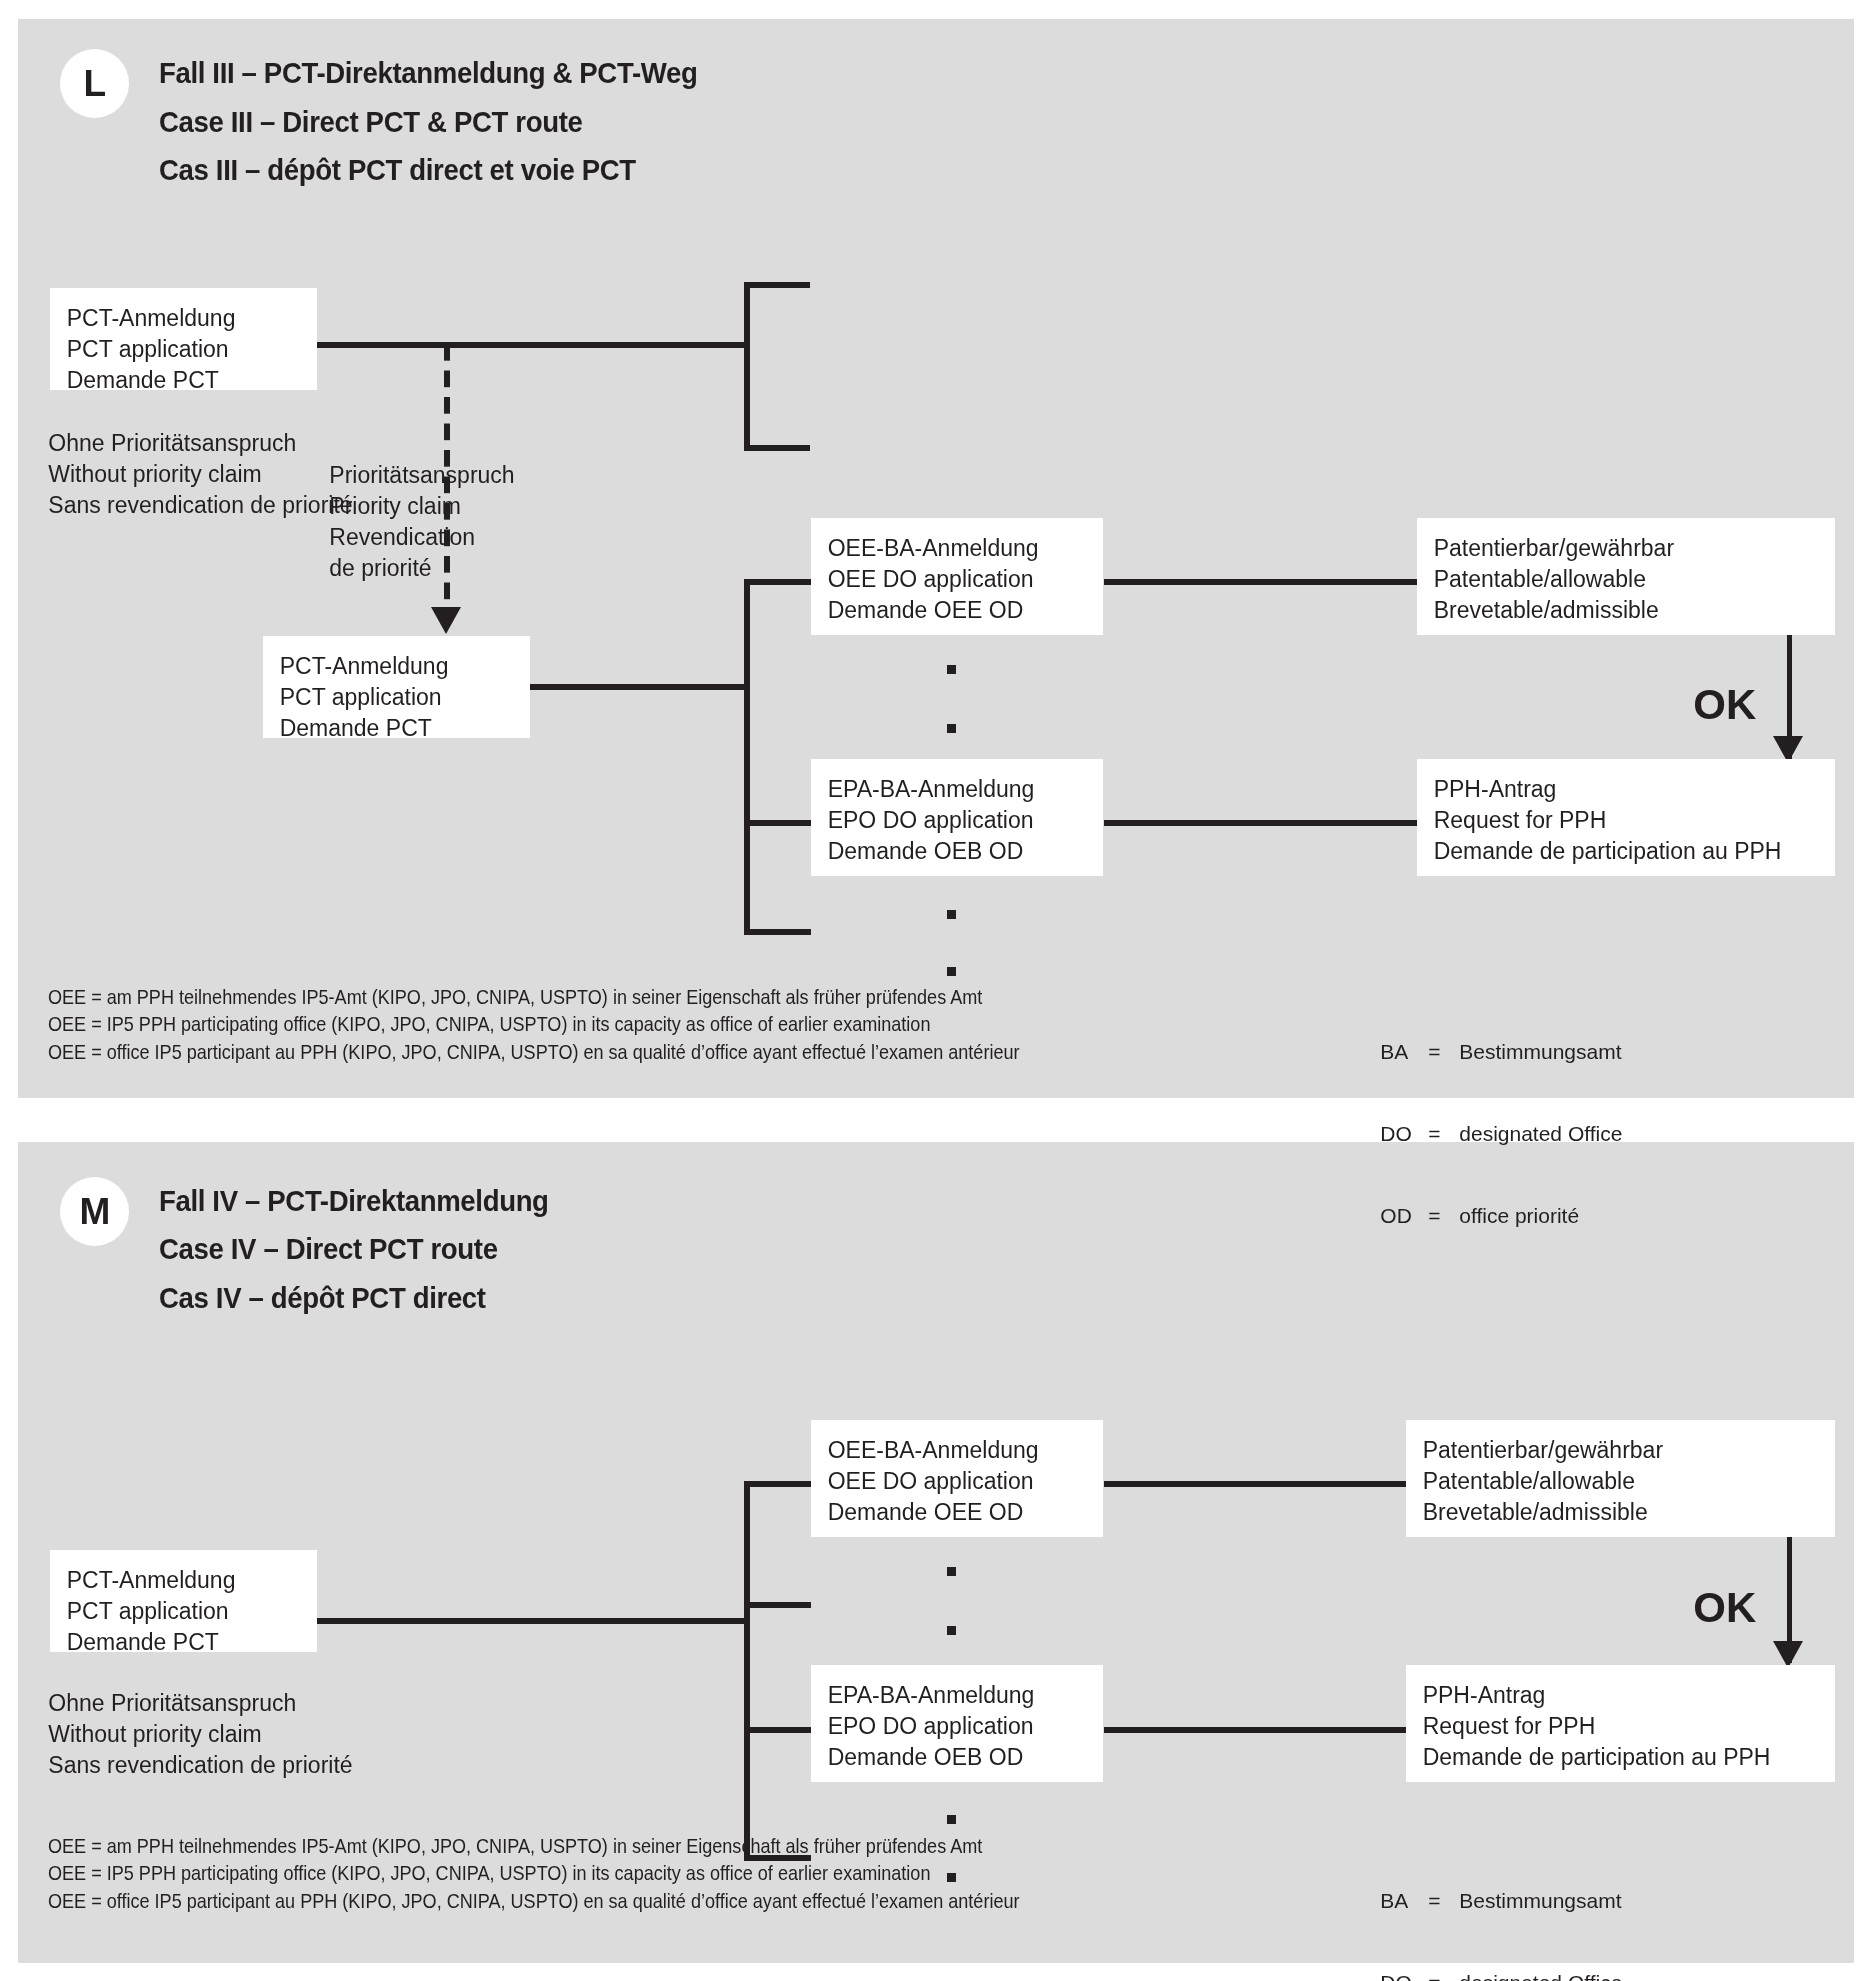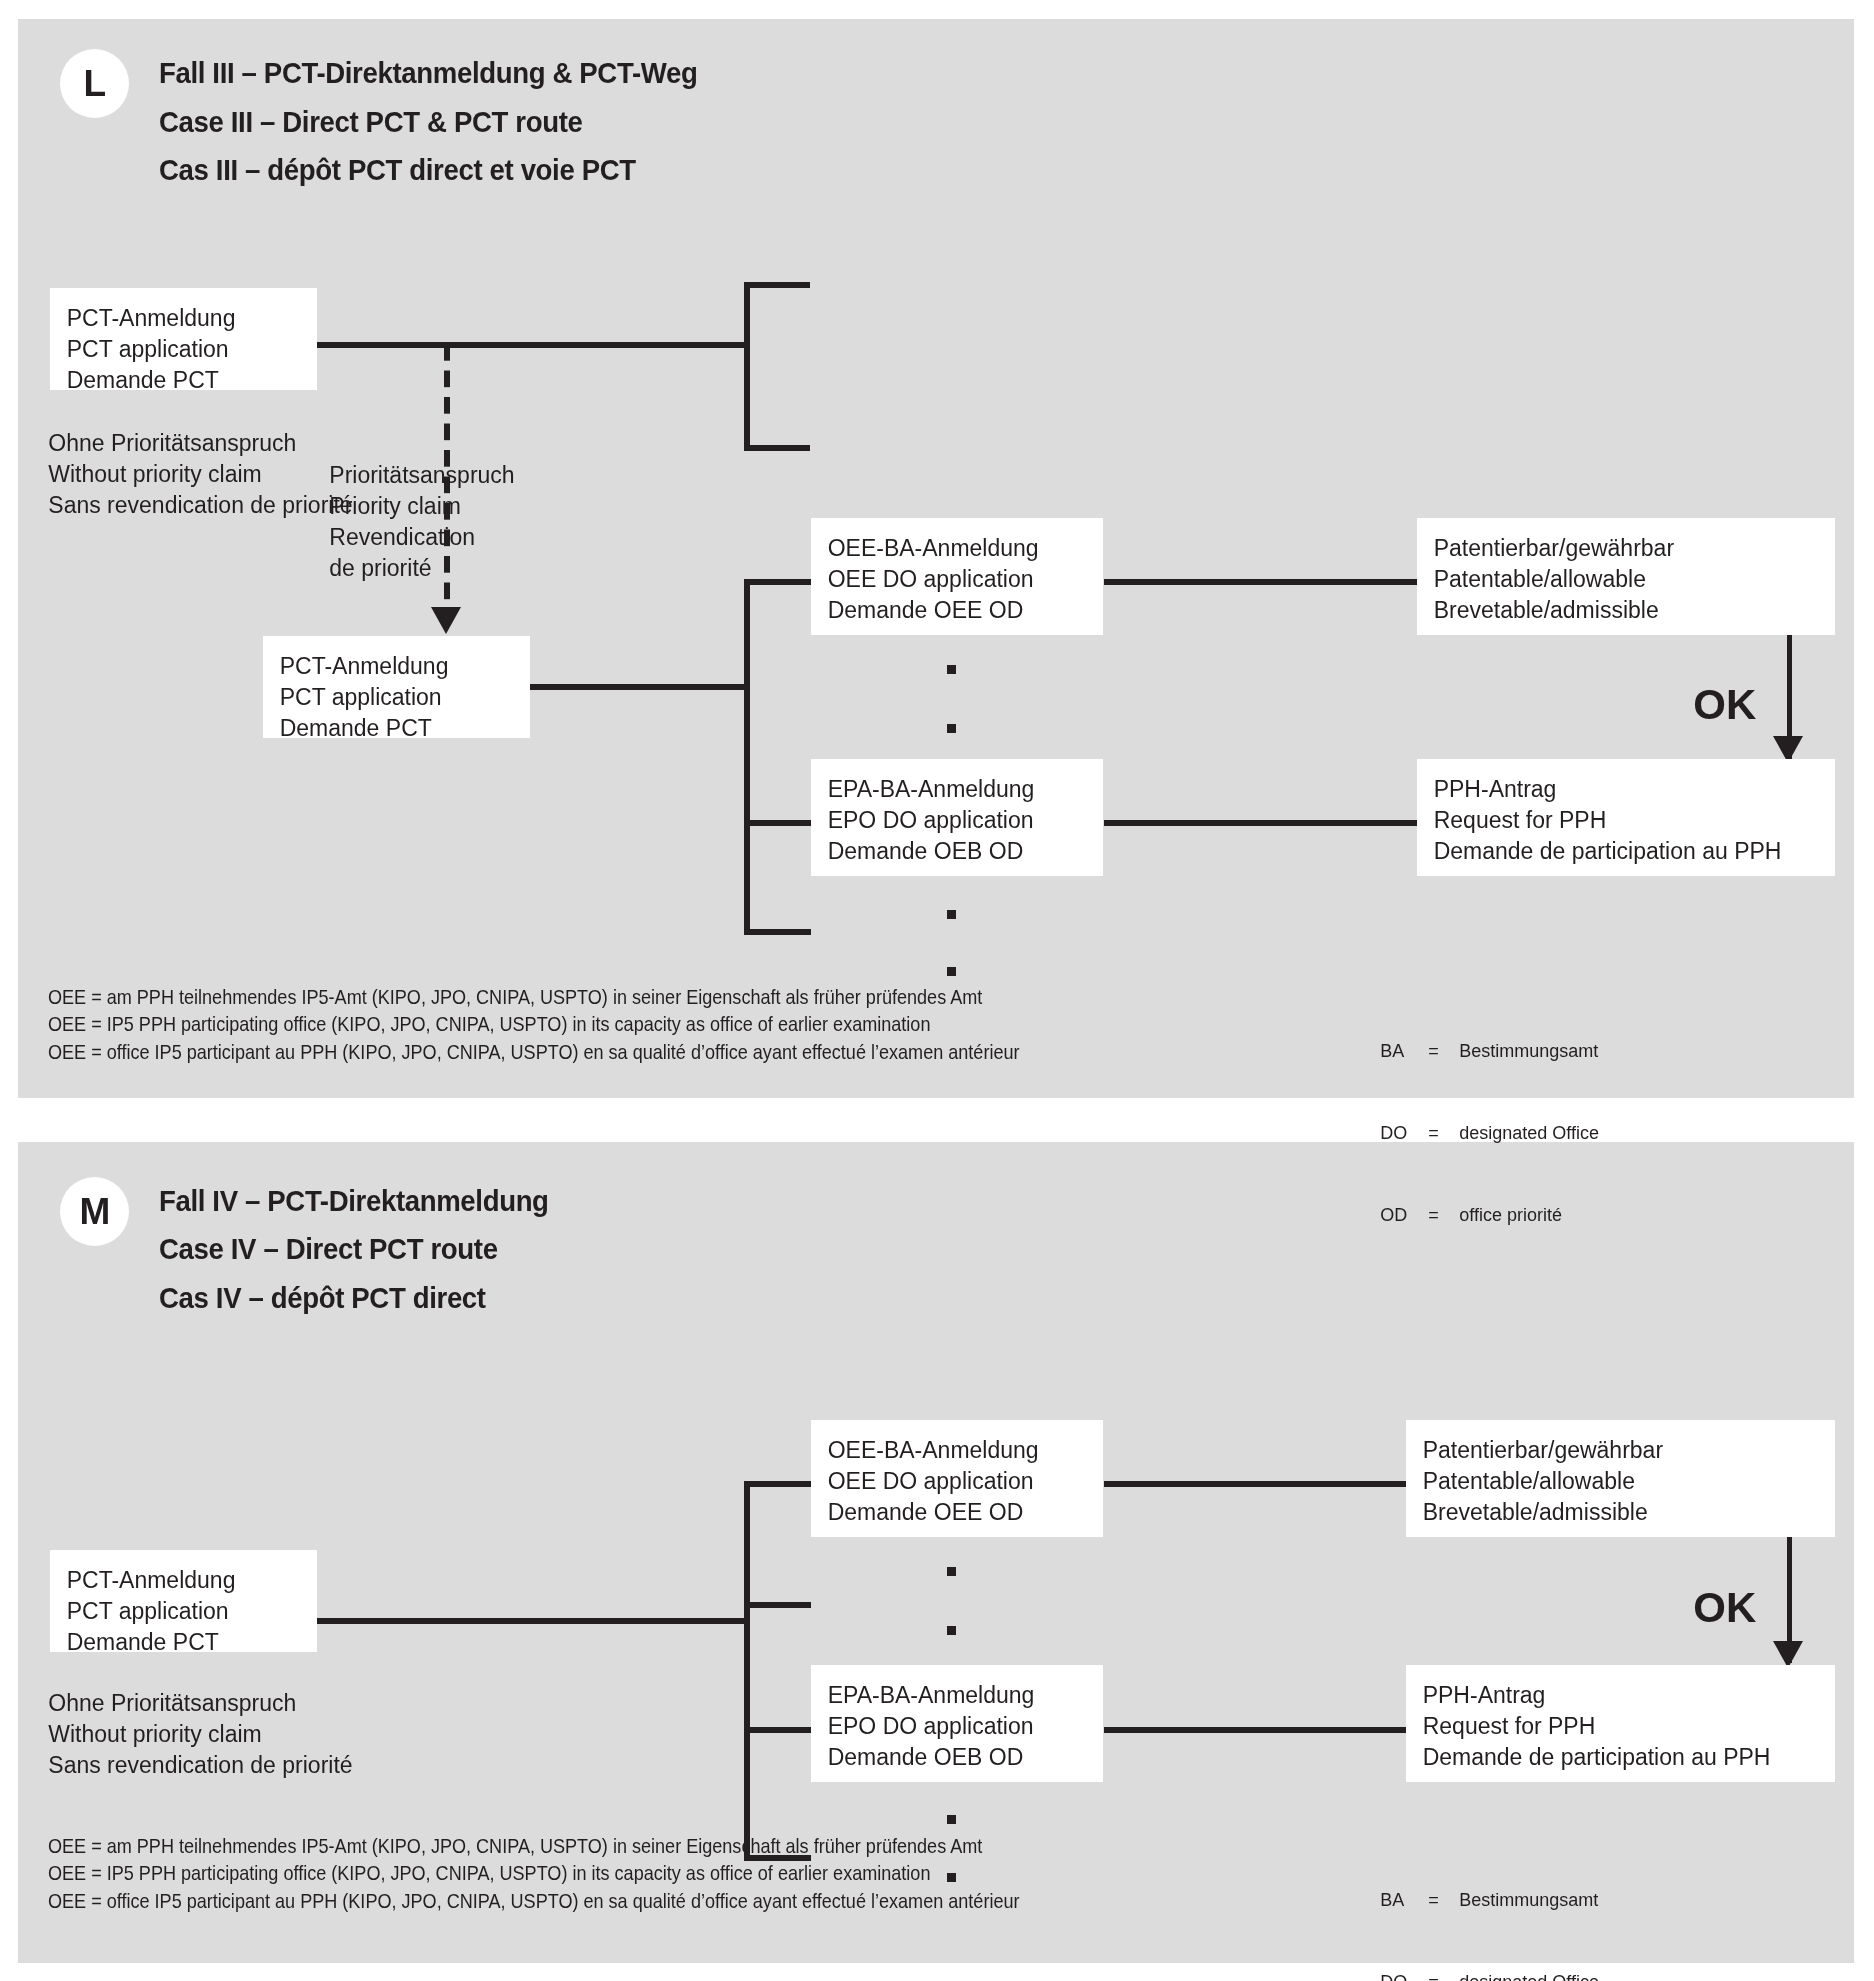--- a/index.html
+++ b/index.html
@@ -71,21 +71,21 @@
     position: absolute;
     font-size: 21px;
     line-height: 27.4px;
     white-space: pre;
     z-index: 2;
     transform: scaleX(0.86);
     transform-origin: left top;
   }
   .legend-right {
     position: absolute;
-    font-size: 18px;
+    font-size: 21px;
     line-height: 27.4px;
     white-space: pre;
     z-index: 2;
   }
   .legend-right span.k { display: inline-block; width: 48px; }
   .legend-right span.eq { display: inline-block; width: 31px; }
 
   .hline {
     position: absolute;
     background: #231f20;

